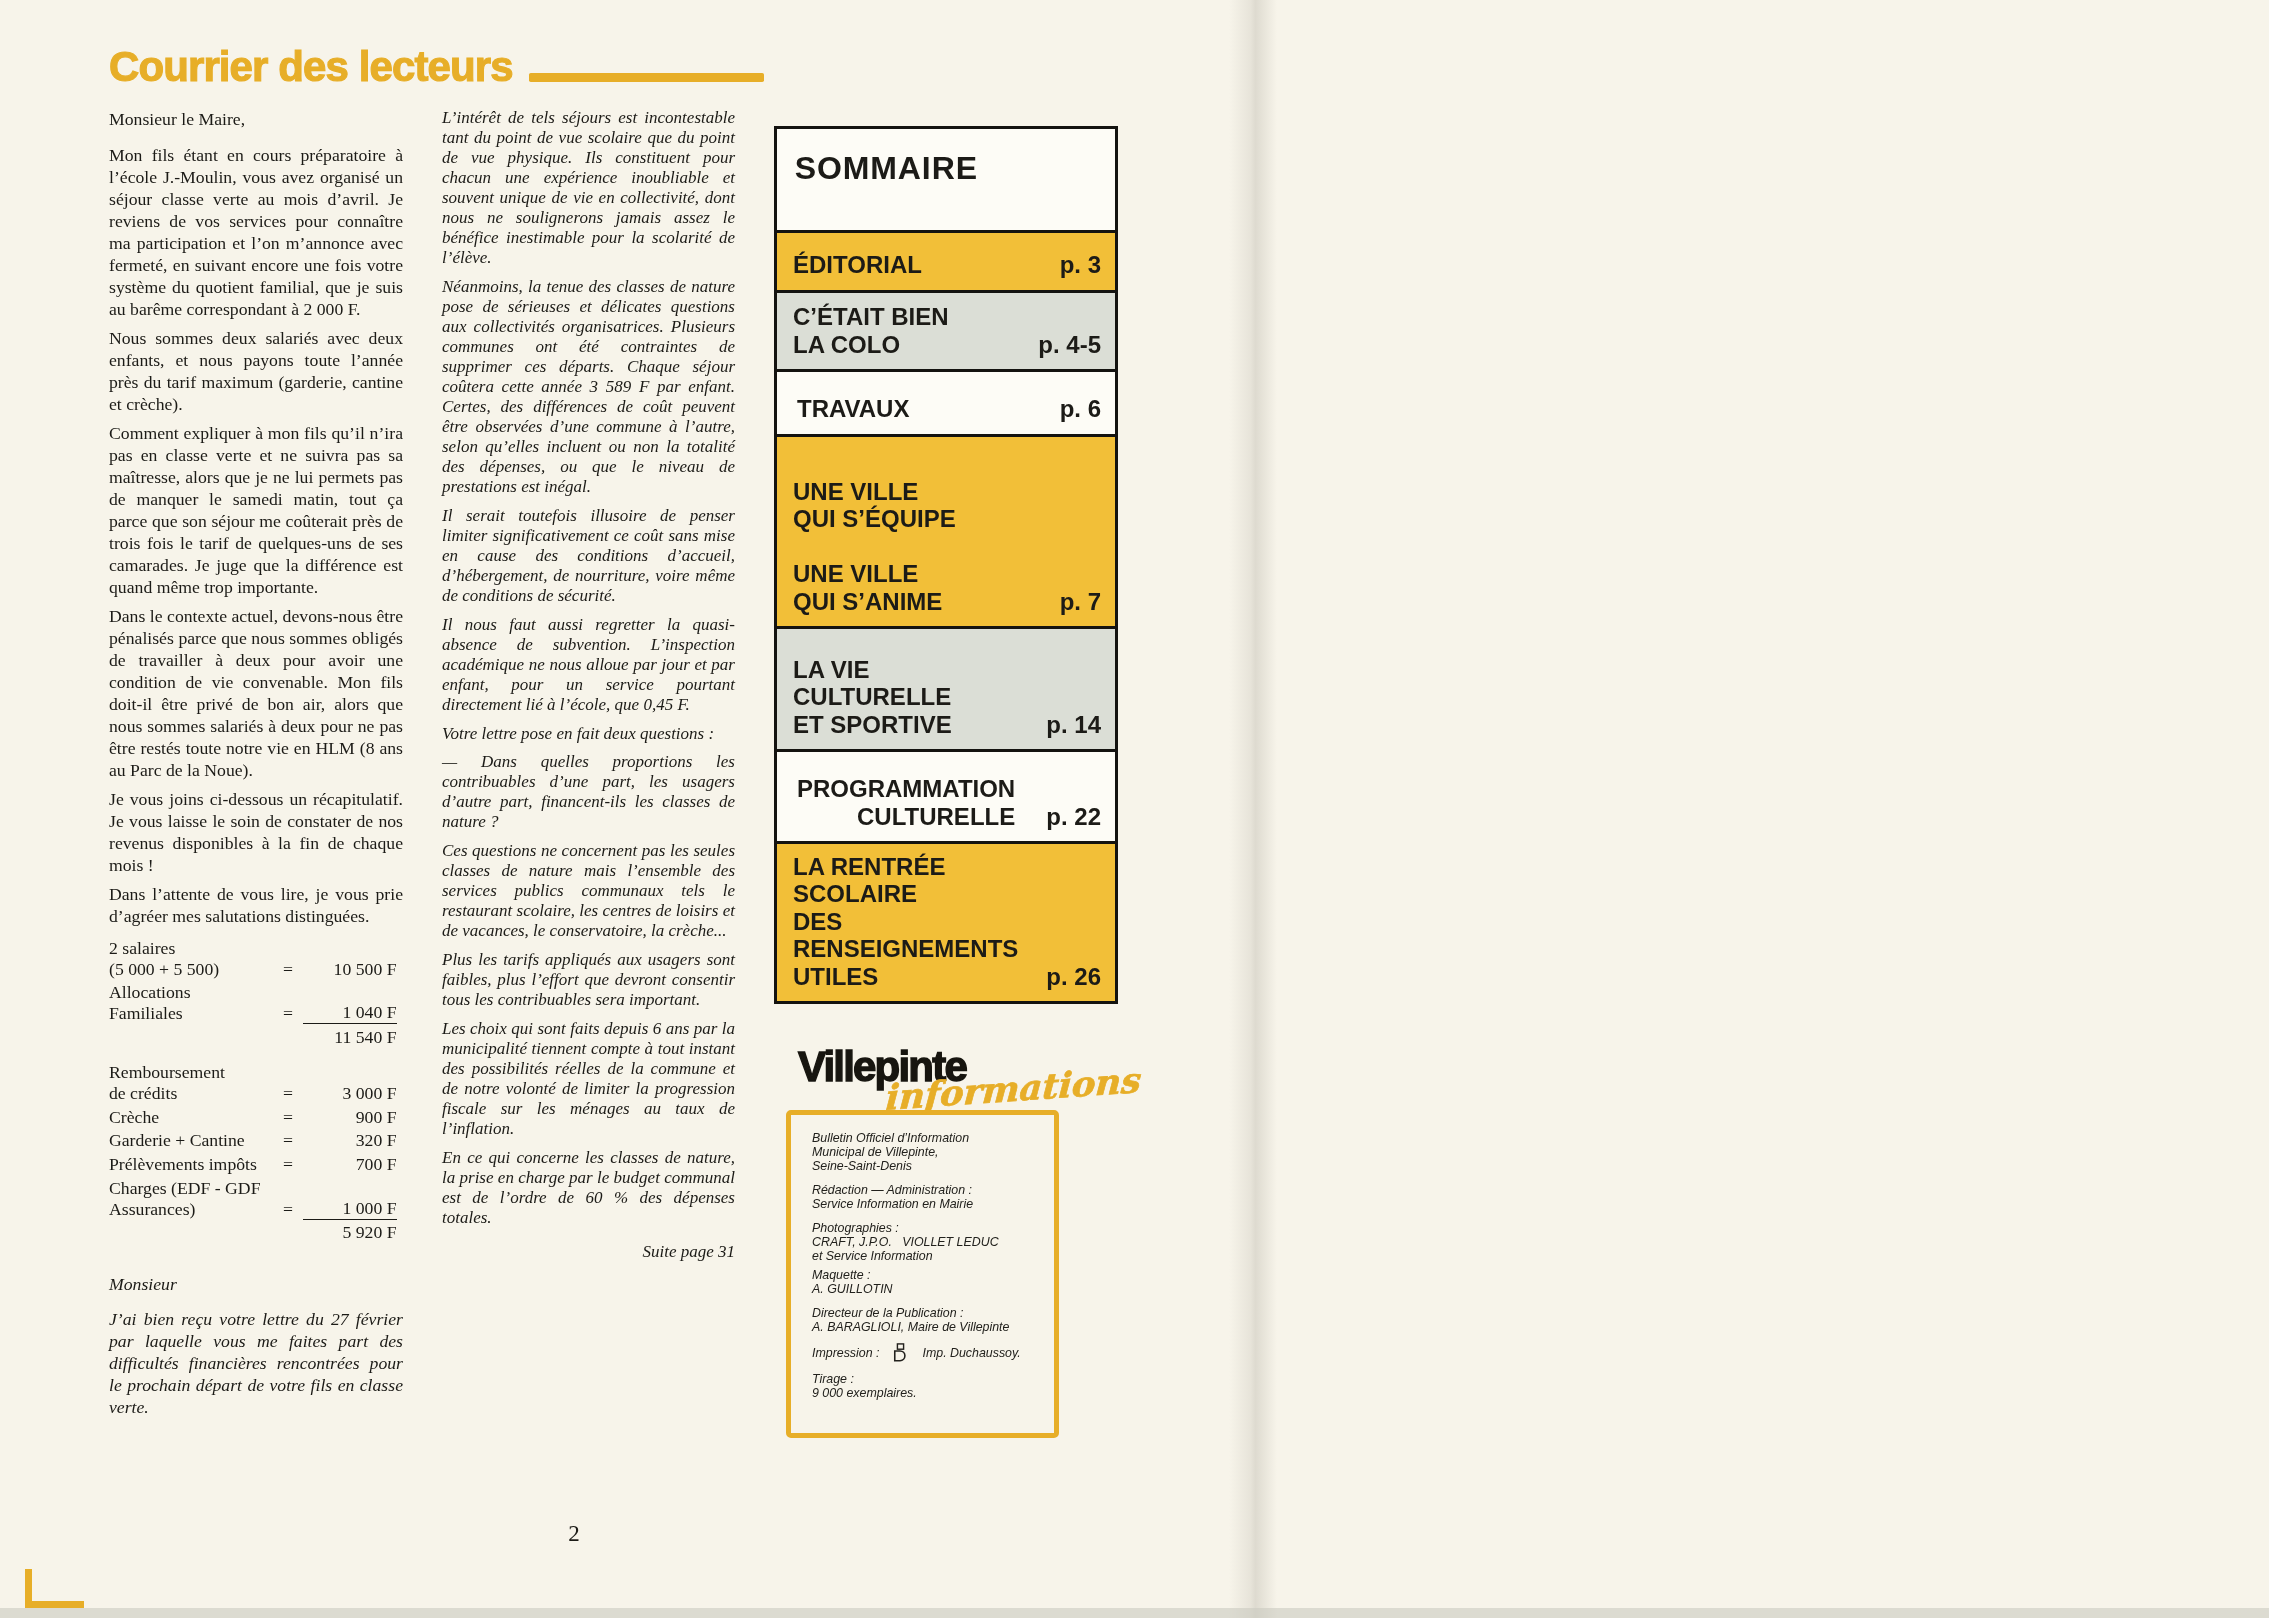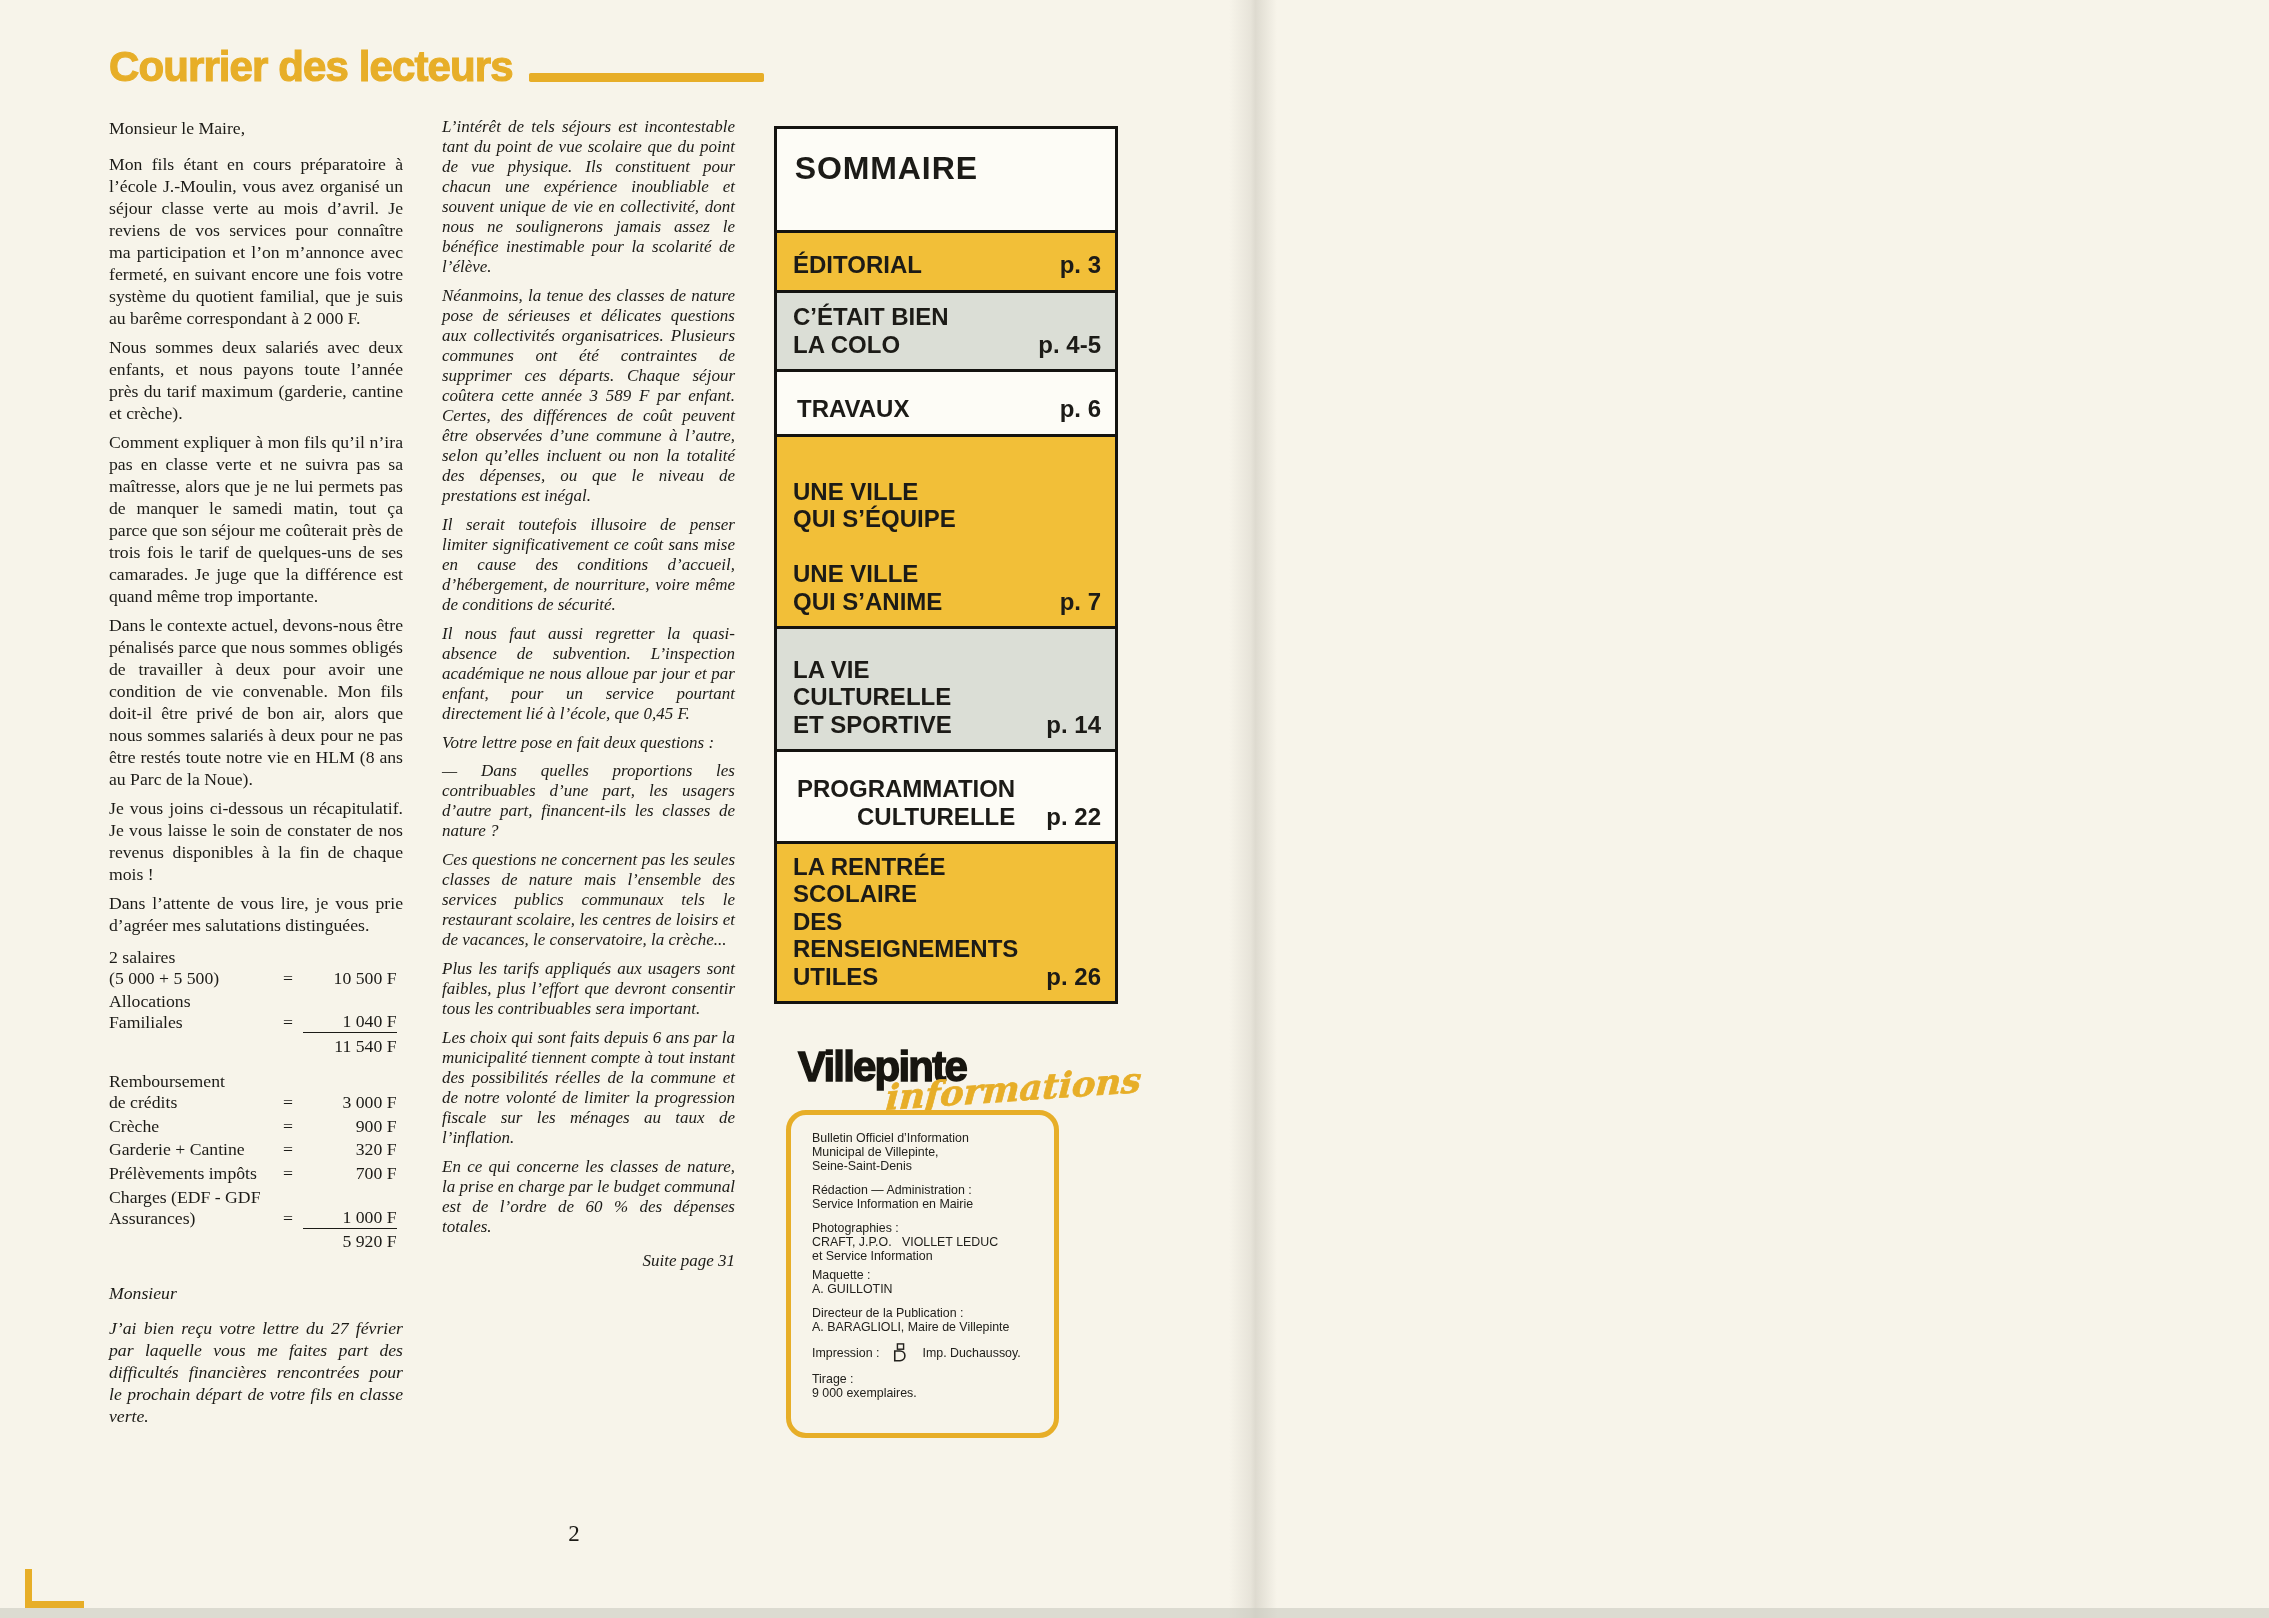--- a/index.html
+++ b/index.html
@@ -13,21 +13,21 @@
   .gutter { position:absolute; left:1229px; top:0; width:48px; height:1618px;
             background:linear-gradient(90deg, rgba(0,0,0,0) 0%, rgba(90,85,70,.10) 45%, rgba(90,85,70,.16) 55%, rgba(0,0,0,0) 100%); }
   .scan-bottom { position:absolute; left:0; top:1608px; width:2270px; height:10.6px; background:#c9c9c0; opacity:.6; }
 
   
   .cdl-head { position:absolute; left:109px; top:46px; width:655px; display:flex; align-items:flex-end; gap:16px; }
   .cdl-head h1 { font-family:"Liberation Sans", sans-serif; font-weight:bold; font-size:42px; line-height:1;
                  color:var(--accent); letter-spacing:-0.9px; -webkit-text-stroke:1.1px var(--accent); white-space:nowrap; }
   .title-rule { flex:1; height:8.9px; background:var(--accent); margin-bottom:6.2px; border-radius:1.8px; }
 
-  .col { position:absolute; top:117px; font-size:17.7px; line-height:22px;font-family:Liberation Serif, serif; }
+  .col { position:absolute; top:108px; font-size:17.7px; line-height:22px;font-family:Liberation Serif, serif; }
   .col1 { left:109px; width:294px; }
   .col2 { left:442px; width:293px; font-style:italic; font-size:17px; line-height:20px; }
   .col p.body { text-align:justify; margin-bottom:7px; }
   .col2 p.body { margin-bottom:8.9px; }
   .salut { margin-bottom:14px; }
 
   .fintable { margin-top:10.6px; font-size:17.7px; }
   .frow { display:grid; grid-template-columns:174px 19.5px 94px; align-items:end; line-height:21px; margin-bottom:2.7px; }
   .frow .flabel { white-space:pre-line; }
   .frow .famt { text-align:right; }
@@ -59,22 +59,22 @@
   .som-row:nth-of-type(7) { height:98px;text-align:right; }
   .som-row:nth-of-type(8) { flex:1; }
 
   .logo-main { position:absolute; left:798px; top:1043px; font-family:"Liberation Sans", sans-serif;
                font-weight:bold; font-size:42px; letter-spacing:-1.8px; color:#17150f;
                -webkit-text-stroke:1.4px #17150f; }
   .logo-script { position:absolute; left:887px; top:1068px; font-family:"DejaVu Serif", serif; font-style:italic;
                  font-weight:bold; font-size:35px; color:var(--accent); transform:skewX(-8deg) rotate(-4deg);
                  -webkit-text-stroke:0.7px var(--accent); z-index:3; }
   .infobox { position:absolute; left:786px; top:1110px; width:273px; height:328px; border:5.3px solid var(--accent);
-             border-radius:20px; padding:16px 8.9px 8.9px 21px; font-family:"Liberation Sans", sans-serif;
-             font-size:12.4px; line-height:14px; color:#22211d; background:transparent; }
+             border-radius:5px; padding:16px 8.9px 8.9px 21px; font-family:"Liberation Sans", sans-serif;
+             font-size:12.4px; line-height:14px; color:#22211d; background:transparent;font-style:italic; }
   .infobox p { white-space:pre-wrap; margin-bottom:9.8px; }
   .infobox p.tight { margin-bottom:5.3px; }
   .impr { display:flex; align-items:center; gap:14px; }
   .impr svg { flex:none; }
 
   .folio { position:absolute; text-align:center; }
   .folio-left { left:521px; top:1521px; width:106px; font-size:23px; }
 
   .corner-v { position:absolute; left:25px; top:1569px; width:7px; height:39px; background:var(--accent); }
   .corner-h { position:absolute; left:25px; top:1601px; width:59px; height:7px; background:var(--accent); }

